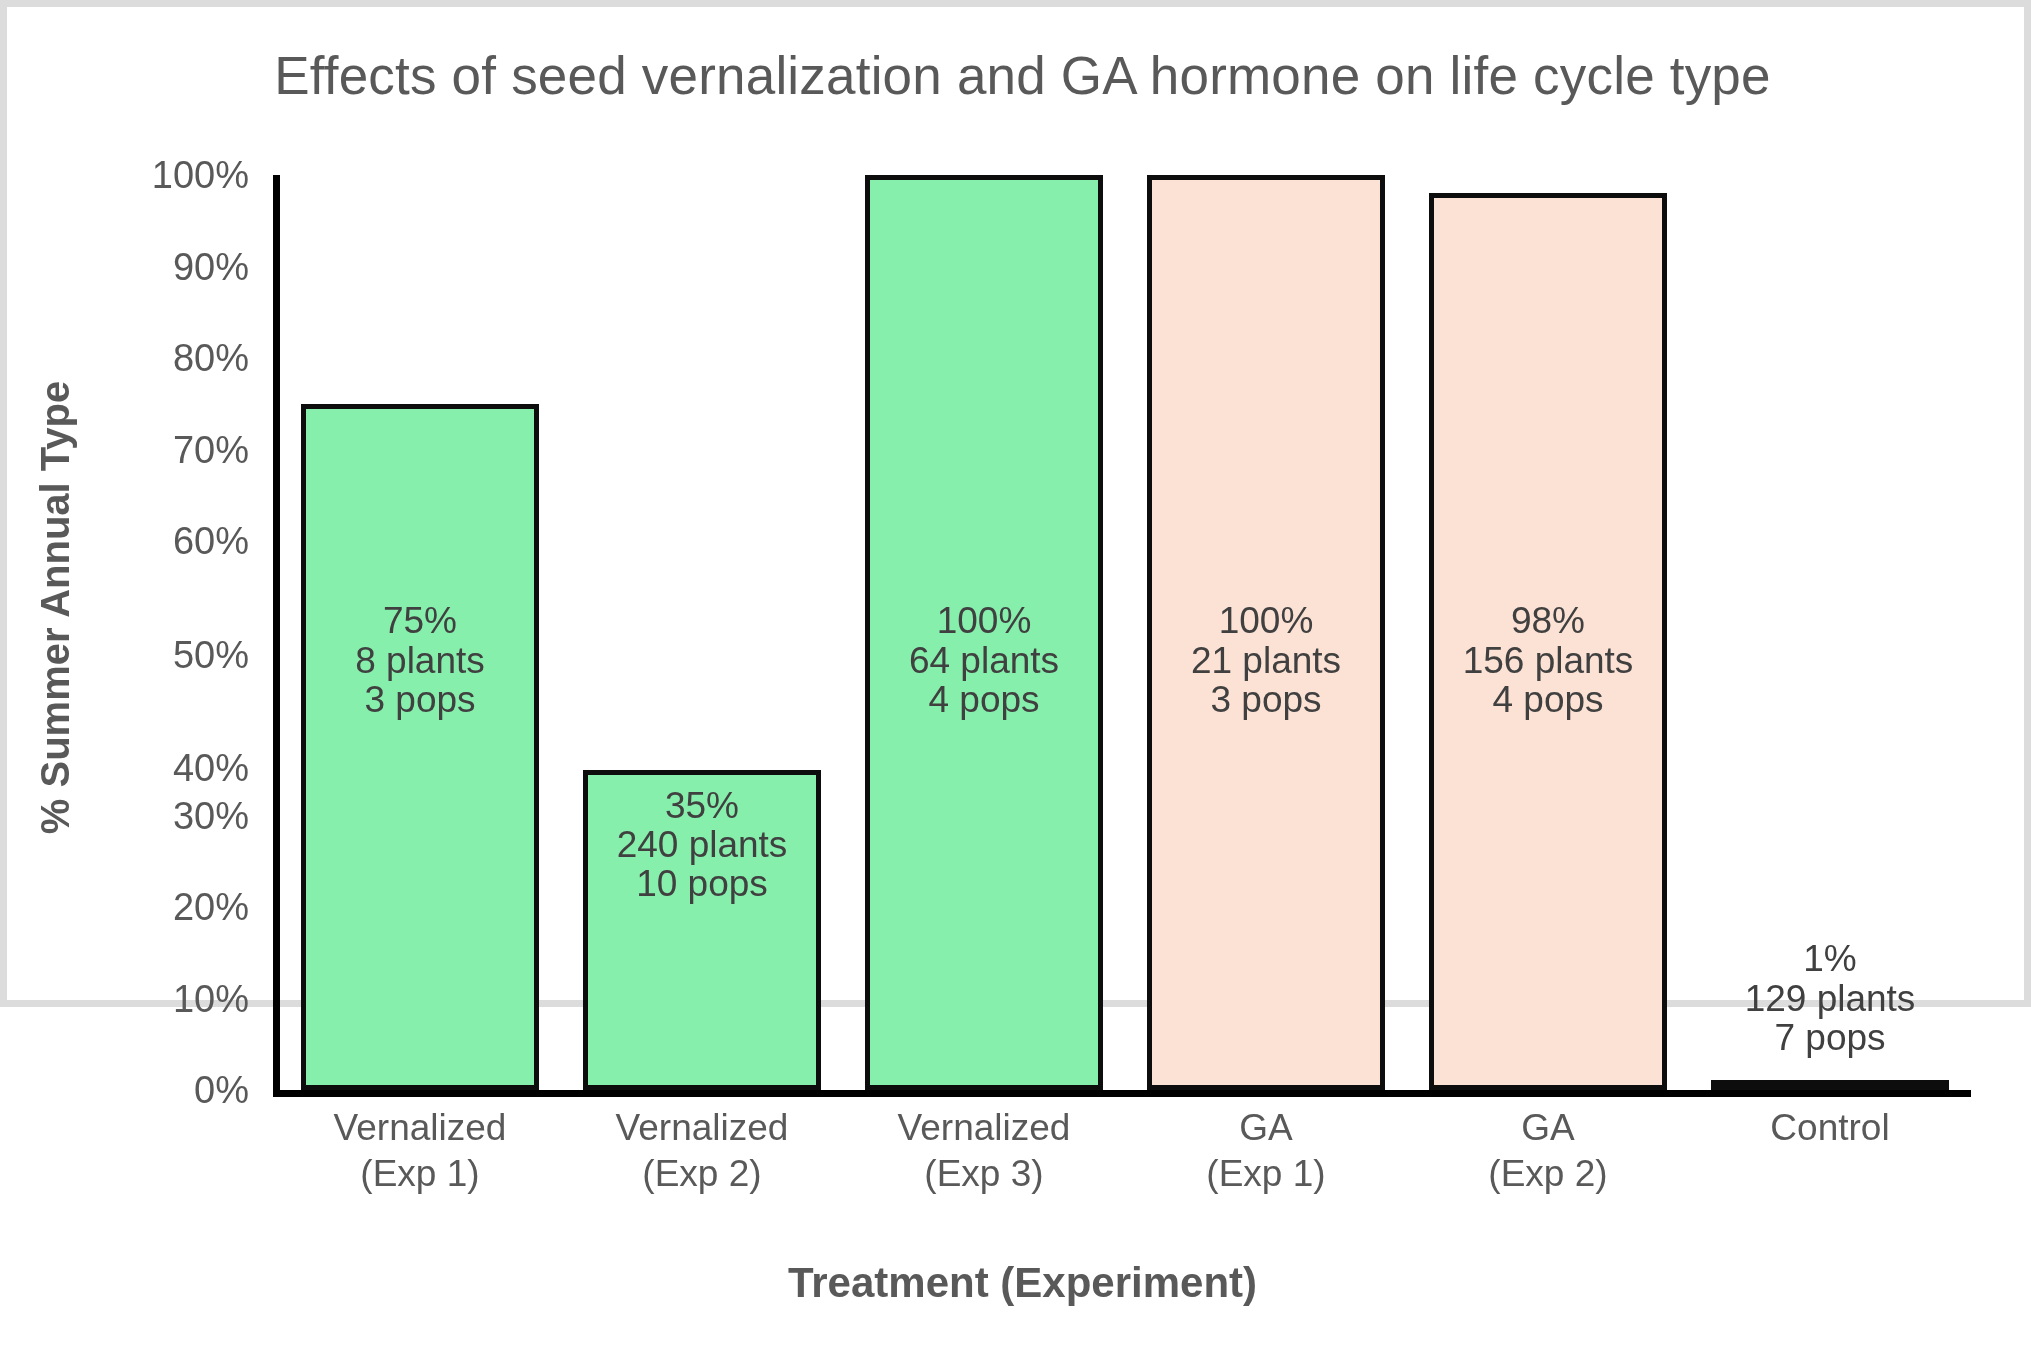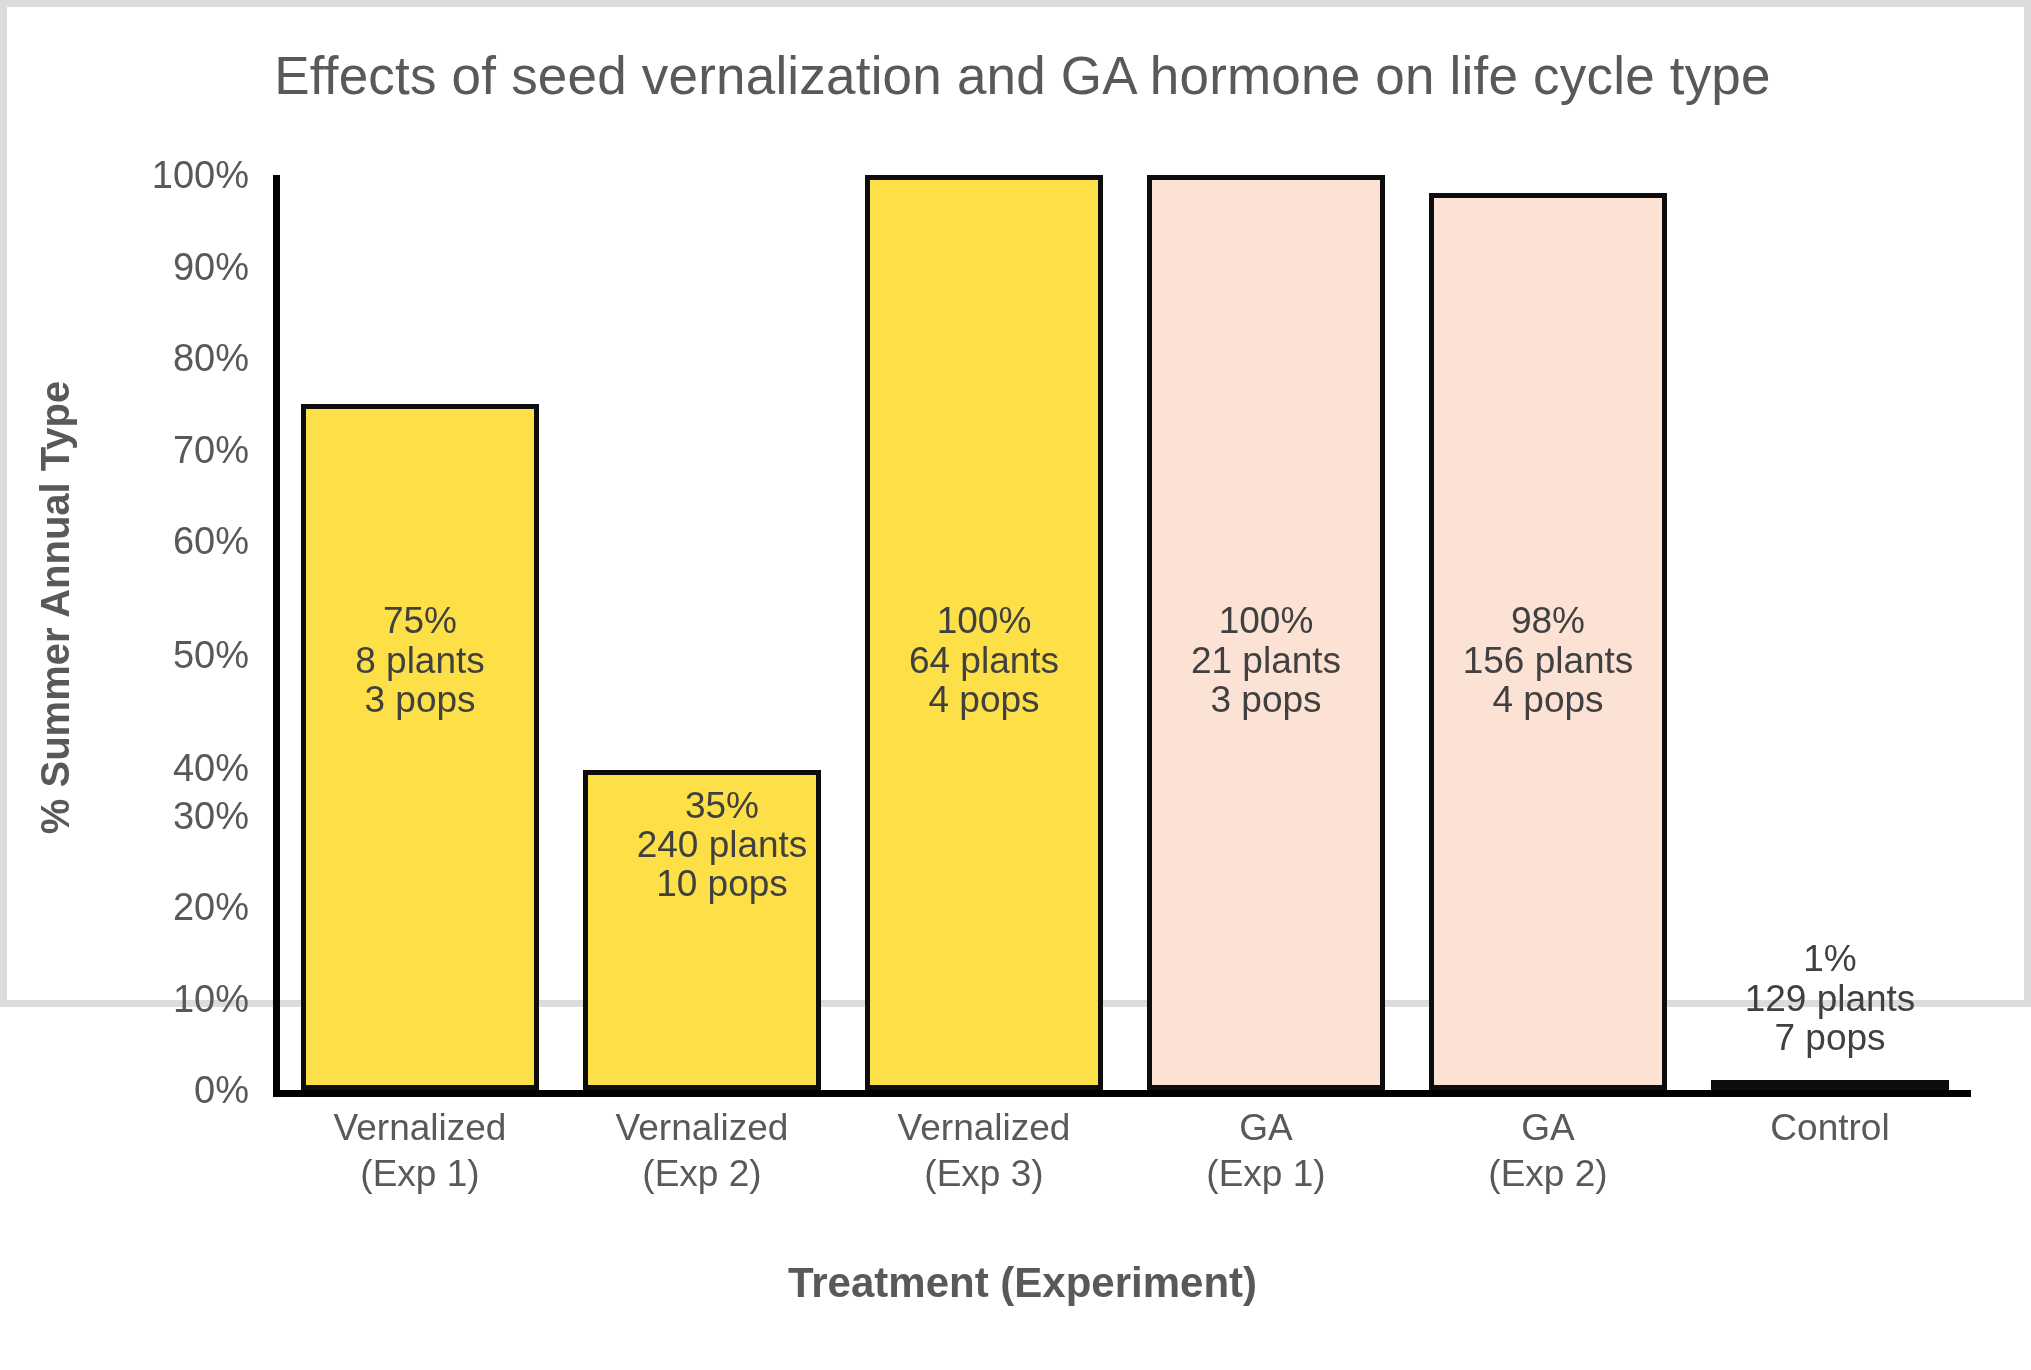--- a/index.html
+++ b/index.html
@@ -128,21 +128,21 @@
   }
   .bar {
     position: relative;
     width: 84.5%;
     box-sizing: border-box;
     border: 5px solid #0d0d0d;
     display: flex;
     align-items: center;
     justify-content: center;
   }
-  .bar.blue   { background: #fde047; }
+  .bar.blue   { background: #86efac; }
   .bar.orange { background: #fce2d5; }
   .bar.tiny   { background: #efefef; }
 
   .bar-label {
     font-size: 37px;
     line-height: 1.06;
     color: #404040;
     text-align: center;
     white-space: nowrap;
     pointer-events: none;
@@ -214,21 +214,21 @@
           <div class="bar blue" style="height: 686.25px;">
             <div class="bar-label label-inside" style="top: 251.625px; transform: translateY(-50%);">
               <span class="ln">75%</span>
               <span class="ln">8 plants</span>
               <span class="ln">3 pops</span>
             </div>
           </div>
         </div>
         <div class="bar-slot">
           <div class="bar blue" style="height: 320.25px;">
-            <div class="bar-label label-inside" style="top: 70px; transform: translateY(-50%); padding-left: 20px;">
+            <div class="bar-label label-inside" style="top: 70px; transform: translateY(-50%);">
               <span class="ln">35%</span>
               <span class="ln">240 plants</span>
               <span class="ln">10 pops</span>
             </div>
           </div>
         </div>
         <div class="bar-slot">
           <div class="bar blue" style="height: 915px;">
             <div class="bar-label label-inside" style="top: 480.375px; transform: translateY(-50%);">
               <span class="ln">100%</span>

